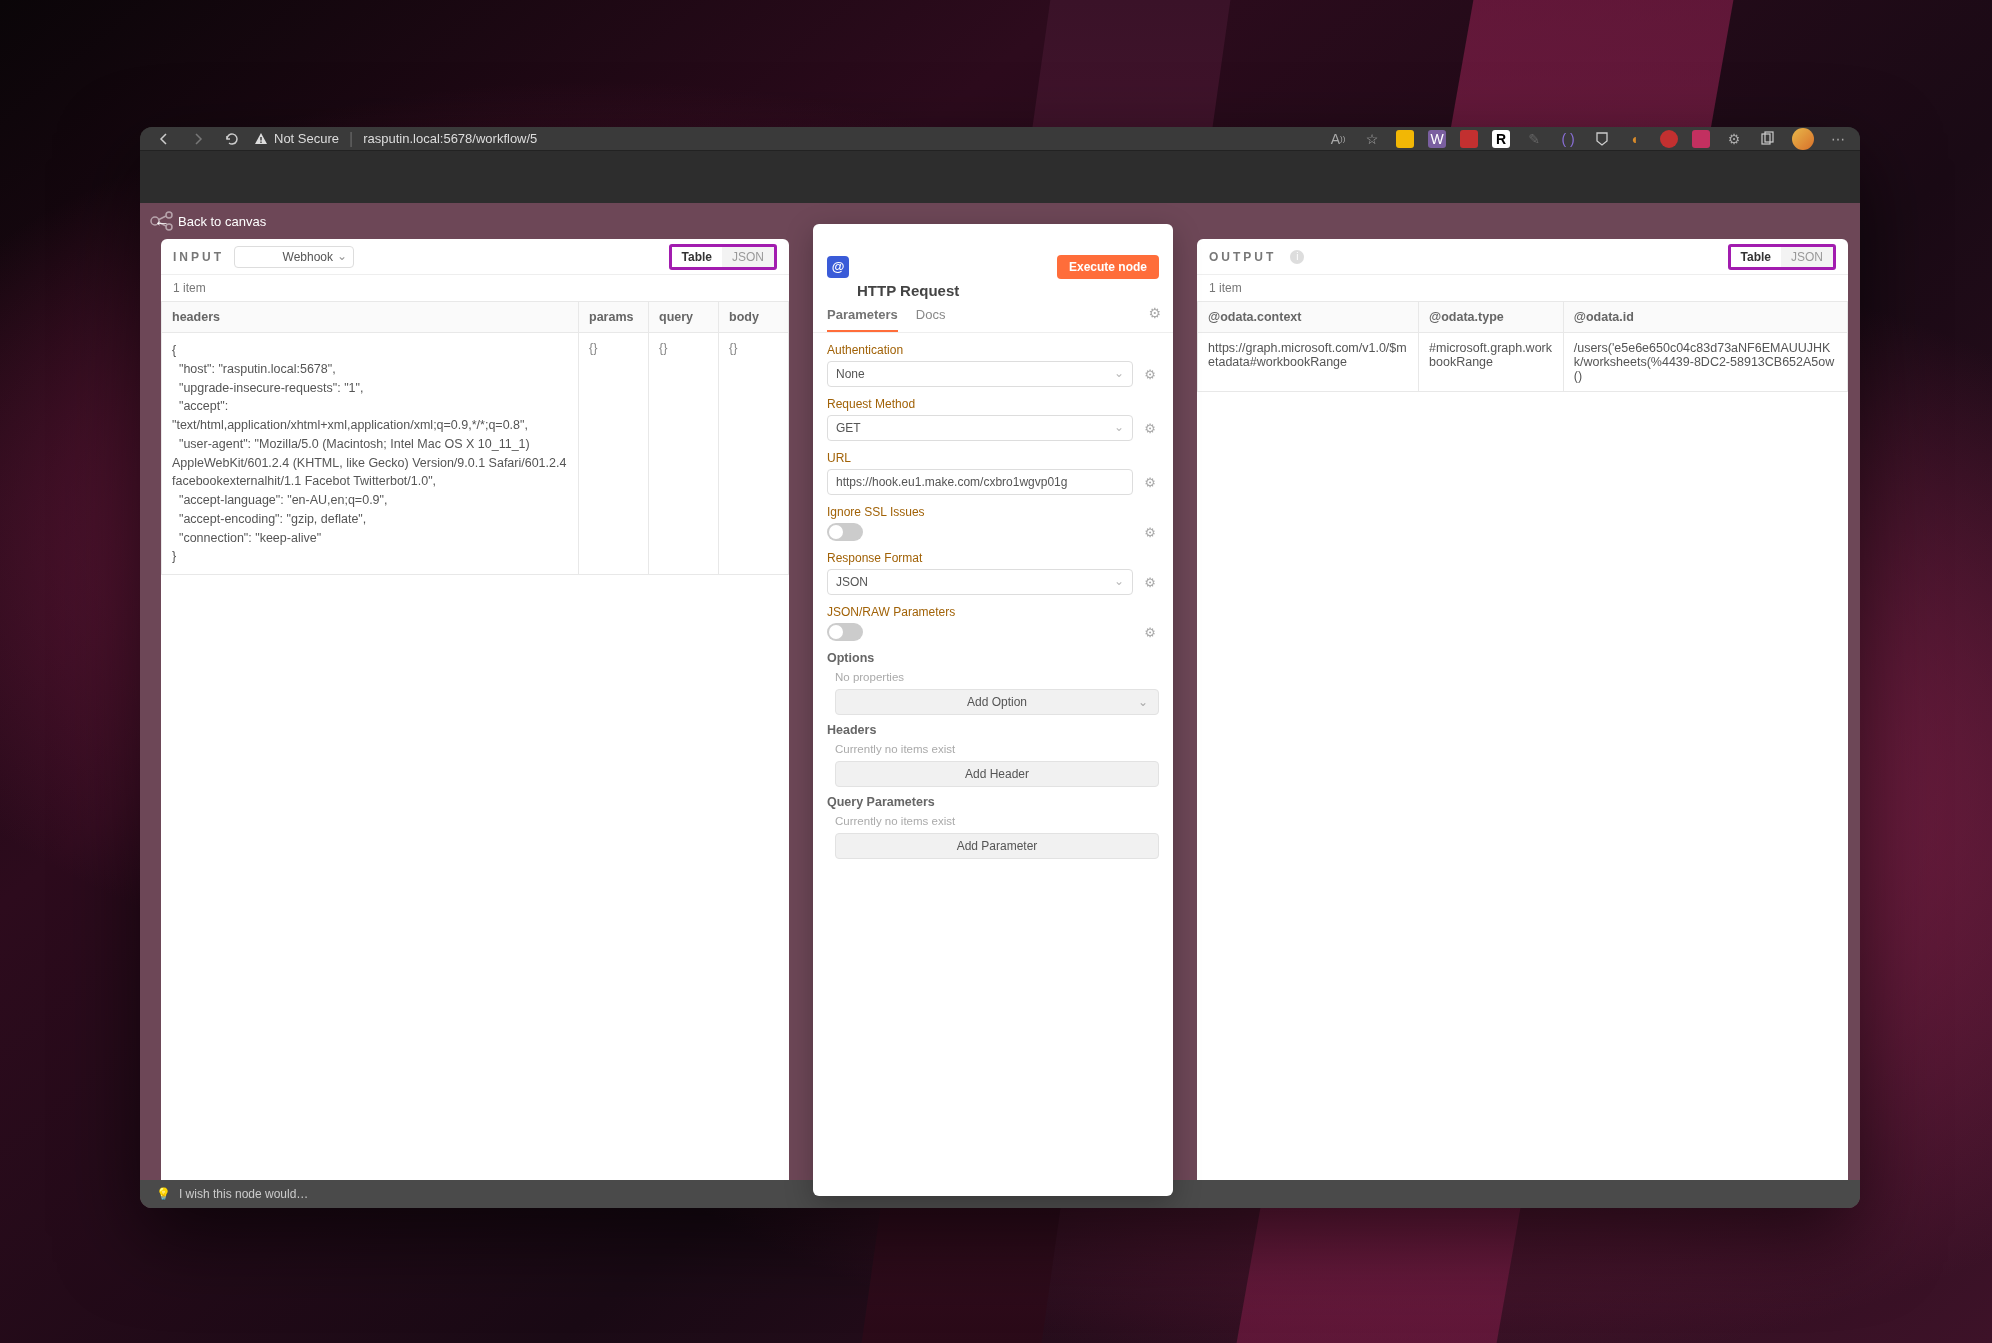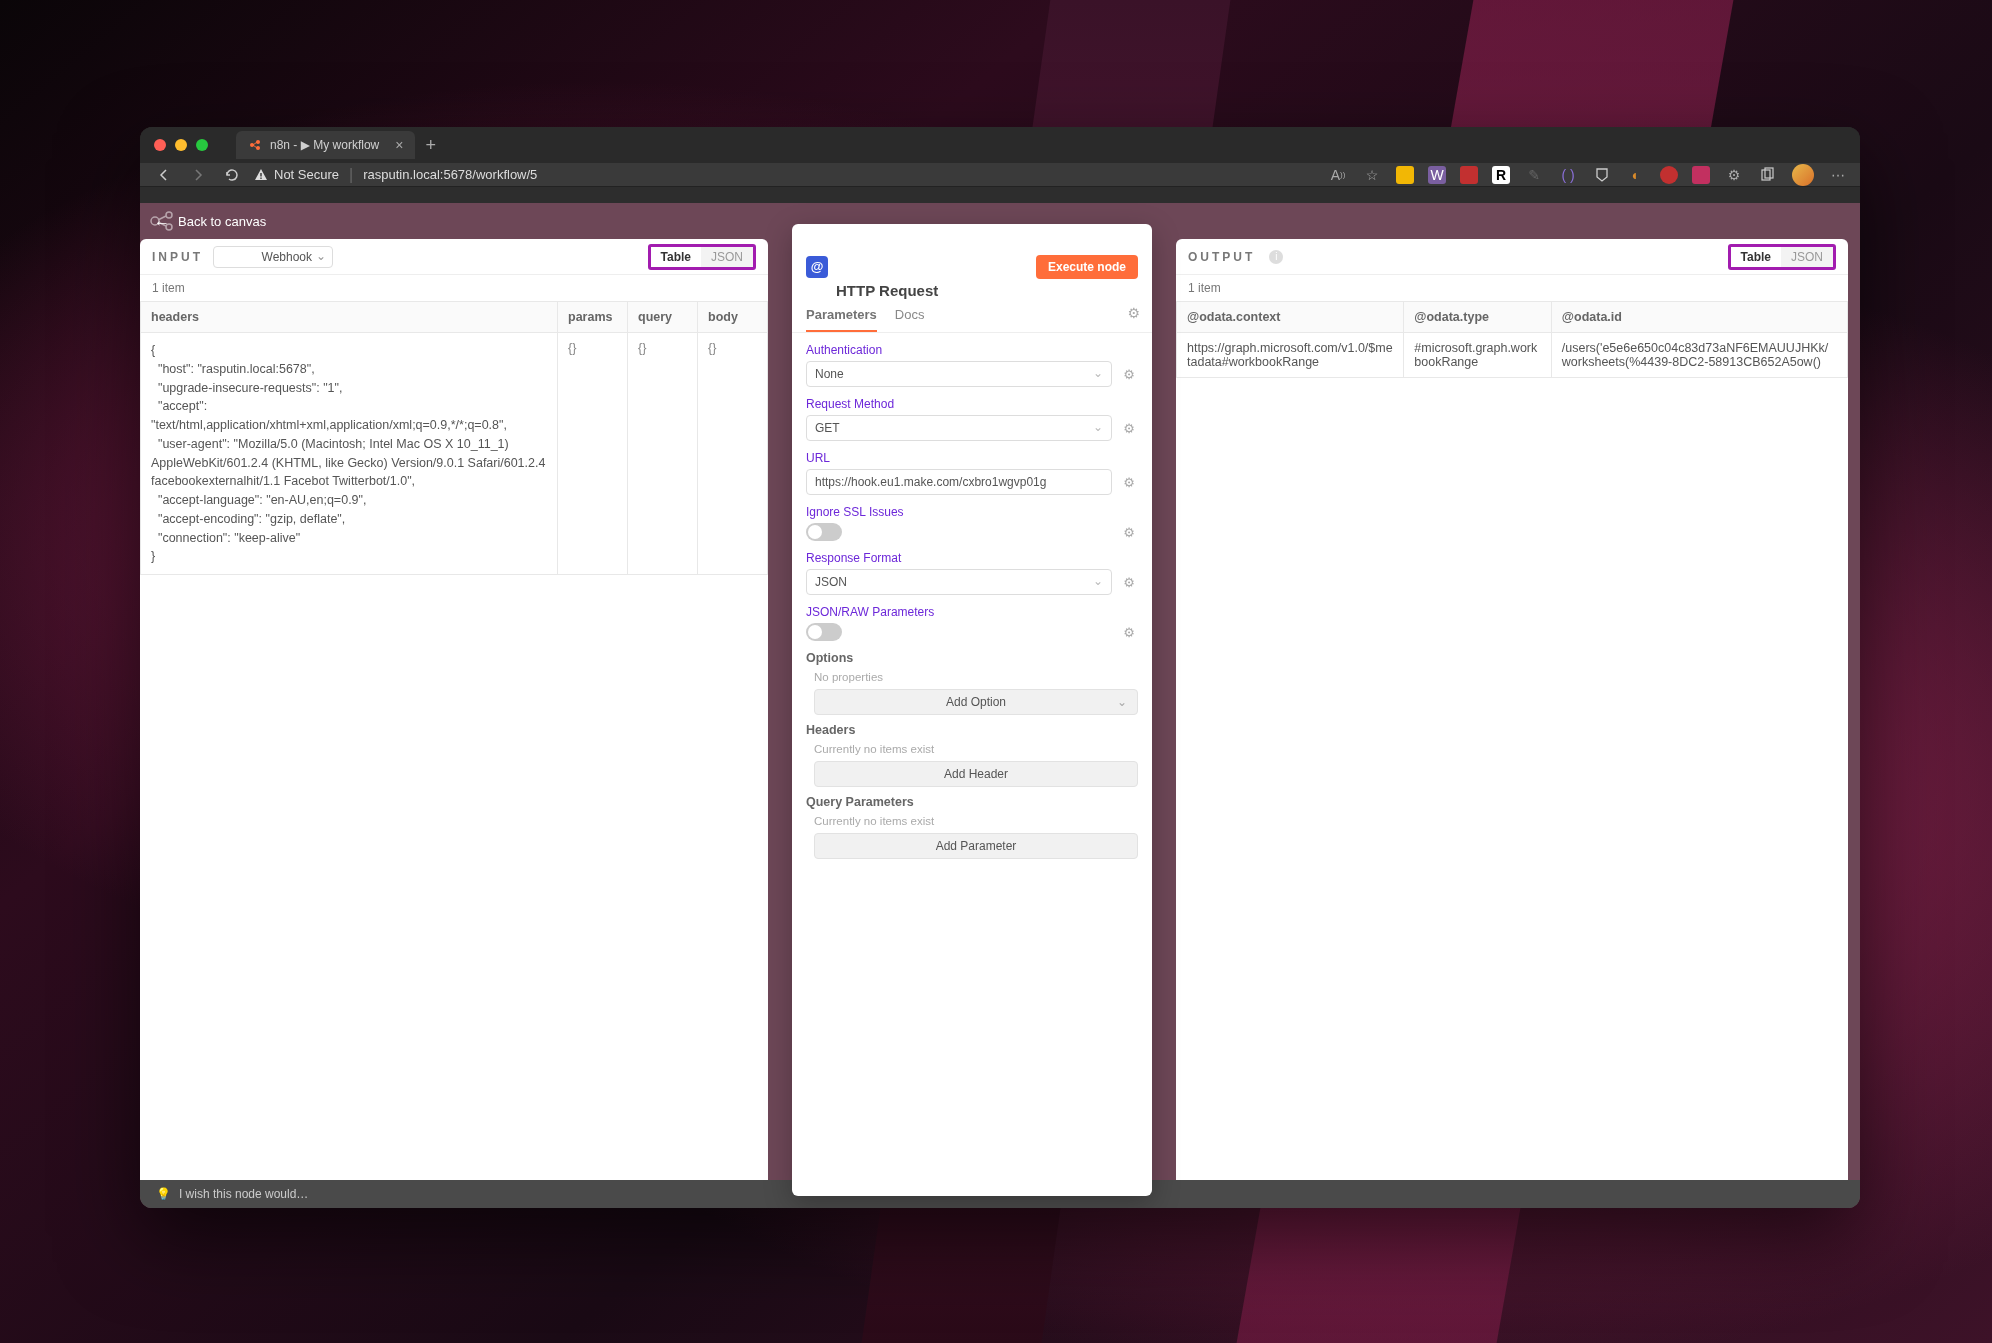--- a/index.html
+++ b/index.html
@@ -27,21 +27,21 @@
 .addr-icons { margin-left:auto; display:flex; gap:14px; align-items:center; }
 .addr-icon { width:20px; height:20px; display:flex; align-items:center; justify-content:center; color:#aaa; font-size:14px; }
 .addr-icon.sq { width:18px; height:18px; border-radius:3px; }
 .avatar { width:22px; height:22px; border-radius:50%; background: linear-gradient(135deg,#e8b84a,#d8702a); }
 
 .app-area { position: absolute; top: 76px; left:0; right:0; bottom:0; background: #6d4757; }
 .back-bar { height: 36px; display:flex; align-items:center; padding: 0 14px; gap:8px; color:#fff; font-size:13px; font-weight:500; }
 .back-arrow { font-size:16px; }
 .canvas-logo { position:absolute; left:8px; top:4px; width:28px; height:28px; opacity:0.5; }
 
-.main-grid { display:flex; gap:0; padding: 0 12px 12px 0; height: calc(100% - 36px); }
+.main-grid { display:flex; gap:0; padding: 0 12px 12px 21px; height: calc(100% - 36px); }
 .panel { background:#fff; border-radius:6px; overflow:hidden; display:flex; flex-direction:column; }
 .panel.input { flex: 0 0 628px; }
 .panel.center { flex: 0 0 360px; margin: -15px 0 0 0; border-radius:6px; box-shadow: 0 8px 28px rgba(0,0,0,0.25); z-index:5; position:relative; }
 .panel.output { flex: 1; margin-left: 0; }
 .panel-gap { width: 24px; }
 
 .panel-header { height: 36px; display:flex; align-items:center; padding: 0 12px; gap:10px; border-bottom: 1px solid #eee; }
 .panel-title { font-size:12px; letter-spacing: 3px; color:#777; font-weight:600; }
 .source-select { border:1px solid #ddd; border-radius:4px; padding: 3px 20px 3px 8px; font-size:12px; color:#555; position:relative; min-width:120px;text-align:right; }
 .source-select::after { content:"⌄"; position:absolute; right:6px; top:2px; color:#999; }
@@ -61,21 +61,21 @@
 .node-head { display:flex; align-items:center; padding: 10px 14px 0 14px; gap:8px; }
 .node-icon { width:22px; height:22px; border-radius:4px; background:#3a5bd8; color:#fff; display:flex; align-items:center; justify-content:center; font-weight:700; font-size:13px; }
 .node-title { font-size:15px; font-weight:700; color:#444; flex:1;margin-top:48px; }
 .execute-btn { background:#ff6d3a; color:#fff; border:none; border-radius:4px; padding:5px 12px; font-size:12px; font-weight:600; }
 .node-tabs { display:flex; padding: 8px 14px 0 14px; gap:18px; border-bottom:1px solid #eee; position:relative; }
 .node-tab { font-size:13px; color:#888; padding-bottom:8px; }
 .node-tab.active { color:#737373; font-weight:600; border-bottom:2px solid #ff6d3a; }
 .gear-right { position:absolute; right:12px; top:6px; color:#aaa; font-size:14px; }
 .node-body { padding: 10px 14px 20px 14px; overflow-y:auto; flex:1; }
 .field { margin-bottom: 10px; }
-.field-label { font-size:12px; color:#6d28d9; margin-bottom:4px; display:block; }
+.field-label { font-size:12px; color:#a16207; margin-bottom:4px; display:block; }
 .field-row { display:flex; align-items:center; gap:8px; }
 .field-ctrl { flex:1; border:1px solid #ddd; border-radius:4px; padding:5px 8px; font-size:12px; color:#555; background:#fff; position:relative; }
 .field-ctrl.select::after { content:"⌄"; position:absolute; right:8px; top:4px; color:#bbb; }
 .field-gear { color:#aaa; font-size:13px; width:18px; text-align:center; }
 .toggle { width:36px; height:18px; border-radius:9px; background:#ccc; position:relative; }
 .toggle::after { content:""; position:absolute; width:14px; height:14px; border-radius:50%; background:#fff; top:2px; left:2px; }
 .section-label { font-size:12.5px; color:#666; font-weight:600; margin: 8px 0 6px 0; }
 .empty-text { font-size:11.5px; color:#aaa; margin: 0 0 6px 8px; }
 .add-btn { width: calc(100% - 8px); margin-left:8px; background:#f1f1f1; border:1px solid #e2e2e2; border-radius:4px; padding:5px; font-size:12px; color:#555; text-align:center; position:relative; }
 .add-btn.with-caret::after { content:"⌄"; position:absolute; right:10px; top:5px; color:#aaa; }
@@ -86,40 +86,20 @@
 .canvas-tools { position:absolute; left: 60px; bottom: 10px; display:flex; gap:18px; color:#888; font-size:15px; }
 svg { display:block; }
 </style>
 </head>
 <body>
 
 <div class="desktop-bg"></div>
 
 <div class="browser-window">
 
-  <div class="titlebar">
-    <div class="traffic-lights">
-      <div class="traffic-light tl-red"></div>
-      <div class="traffic-light tl-yellow"></div>
-      <div class="traffic-light tl-green"></div>
-    </div>
-    <div class="tab">
-      <span class="tab-icon">
-        <svg viewBox="0 0 14 14">
-            <circle cx="4" cy="7" r="2" fill="#ff6d3a"></circle>
-            <circle cx="10" cy="4" r="2" fill="#ff6d3a"></circle>
-            <circle cx="10" cy="10" r="2" fill="#ff6d3a"></circle>
-            <path d="M5 7 L9 4 M5 7 L9 10" stroke="#ff6d3a" stroke-width="1"></path>
-          </svg>
-      </span>
-      <span>n8n - ▶ My workflow</span>
-      <span class="tab-close">×</span>
-    </div>
-    <span class="new-tab">+</span>
-  </div>
 
   <div class="addressbar">
     <div class="nav-btn">
         <svg width="16" height="16" viewBox="0 0 16 16">
           <path d="M10 3 L5 8 L10 13" stroke="#ccc" stroke-width="1.5" fill="none"></path>
         </svg>
       </div>
     <div class="nav-btn">
         <svg width="16" height="16" viewBox="0 0 16 16">
           <path d="M6 3 L11 8 L6 13" stroke="#777" stroke-width="1.5" fill="none"></path>

